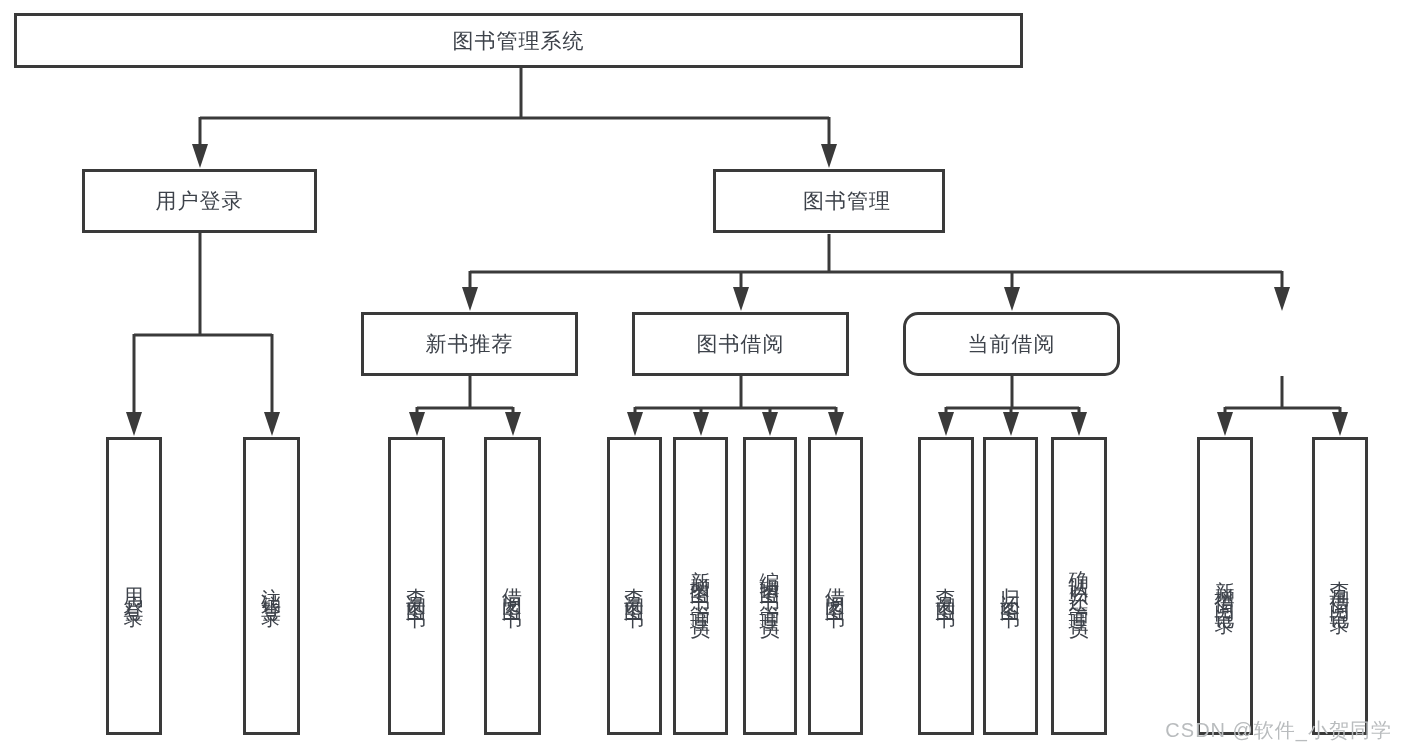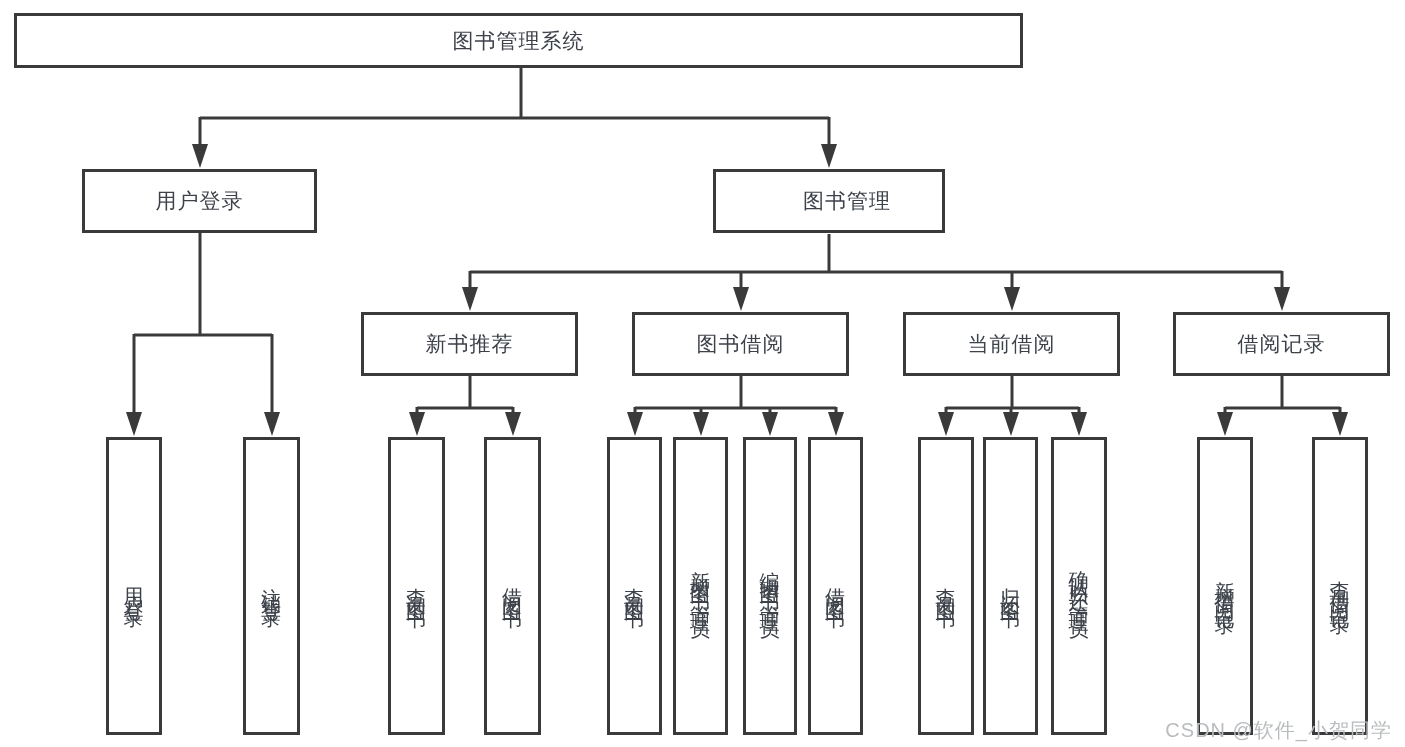--- a/index.html
+++ b/index.html
@@ -27,21 +27,21 @@
     letter-spacing:7px;
     line-height:1;
     white-space:nowrap;
   }
   .root{left:14px;top:13px;width:1009px;height:55px;}
   .n-user-login{left:82px;top:169px;width:235px;height:64px;}
   .n-book-mgmt{left:713px;top:169px;width:232px;height:64px;padding-left:36px;}
   .n-l3{top:312px;width:217px;height:64px;}
   .n-nbr{left:361px;align-items:center;}
   .n-bb{left:632px;}
-  .n-cb{left:903px;}
+  .n-cb{left:903px;border-radius:15px;}
   .n-br{left:1173px;}
   .leaf{top:437px;height:298px;}
   .lf1{left:106px;width:56px;}
   .lf2{left:243px;width:57px;}
   .lf3{left:388px;width:57px;}
   .lf4{left:484px;width:57px;}
   .lf5{left:607px;width:55px;}
   .lf6{left:673px;width:55px;}
   .lf7{left:743px;width:54px;}
   .lf8{left:808px;width:55px;}
@@ -149,23 +149,20 @@
 
   <div class="node n-l3 n-nbr">
     <span class="hlabel">新书推荐</span>
   </div>
   <div class="node n-l3 n-bb">
     <span class="hlabel">图书借阅</span>
   </div>
   <div class="node n-l3 n-cb">
     <span class="hlabel">当前借阅</span>
   </div>
-  <div class="node n-l3 n-br">
-    <span class="hlabel">借阅记录</span>
-  </div>
 
   <div class="node vnode leaf lf1">
     <span class="vlabel">用户登录</span>
   </div>
   <div class="node vnode leaf lf2">
     <span class="vlabel">注销登录</span>
   </div>
   <div class="node vnode leaf lf3">
     <span class="vlabel">查询图书</span>
   </div>

